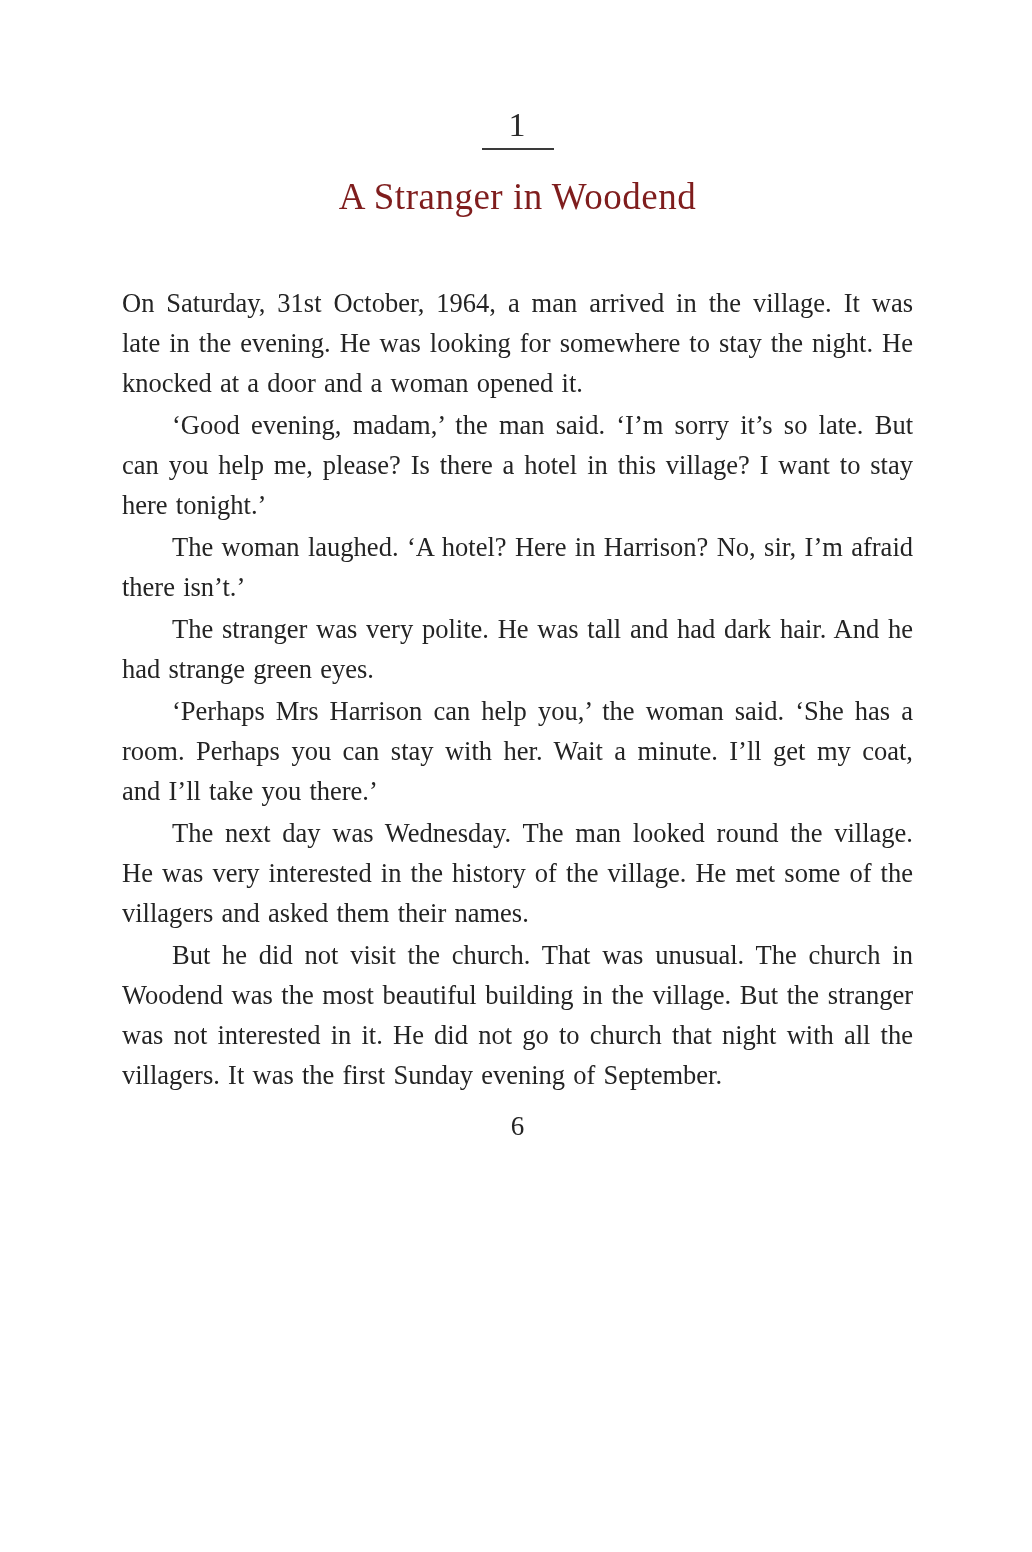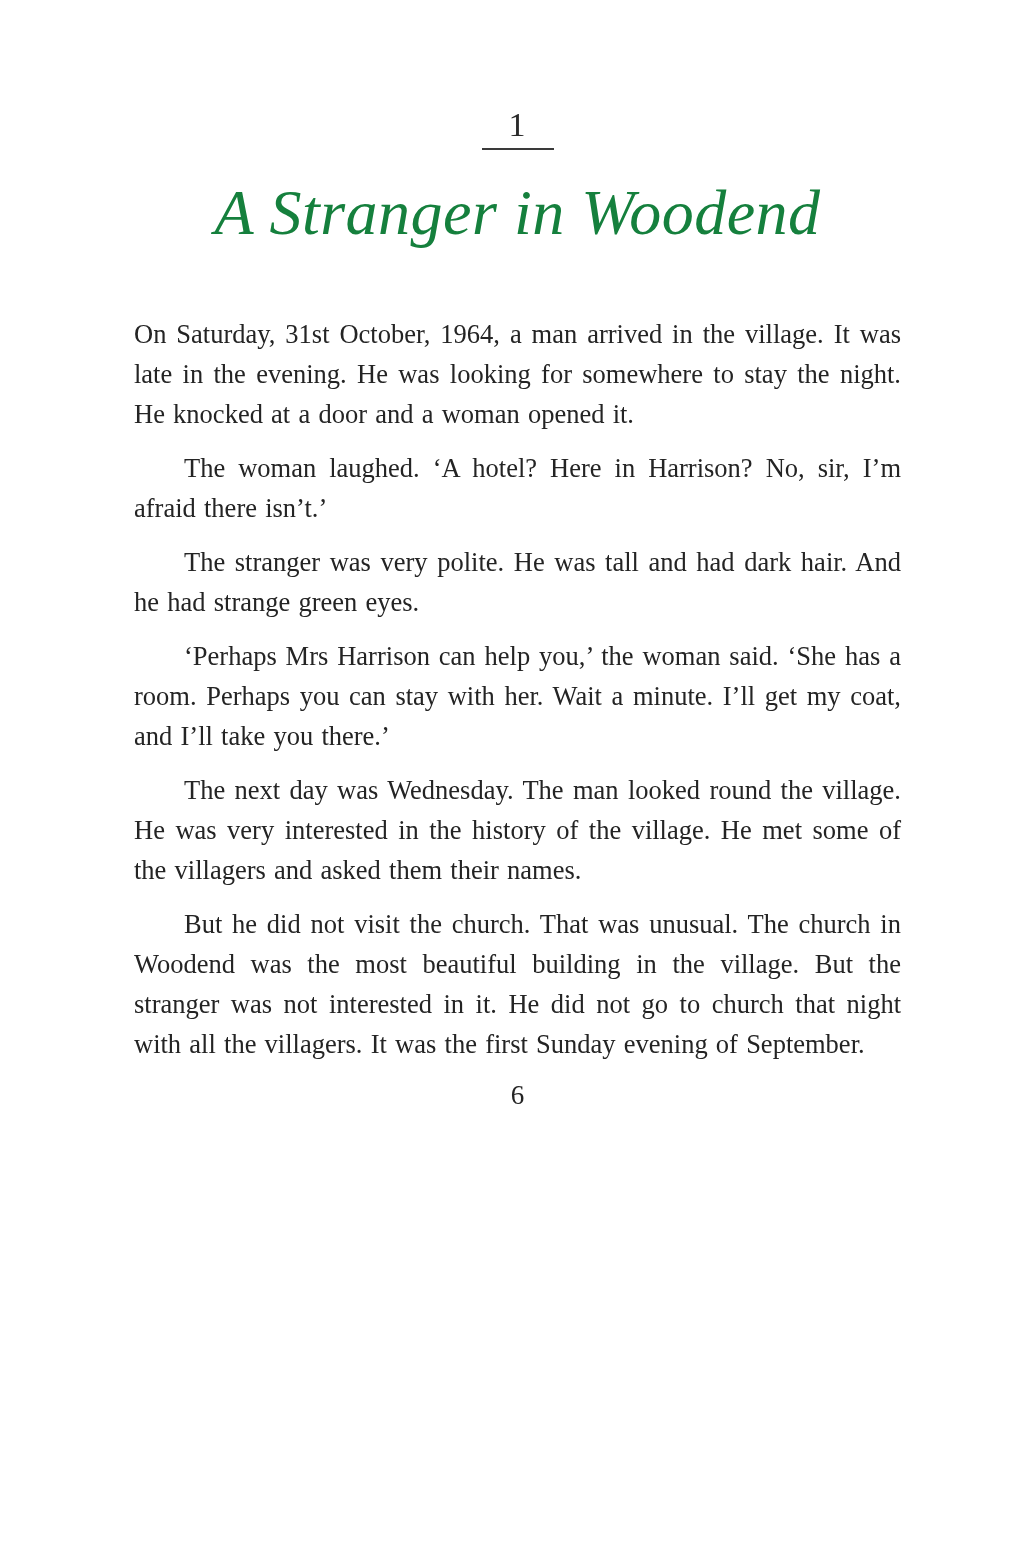--- a/index.html
+++ b/index.html
@@ -30,38 +30,37 @@
     color: #2a2a2a;
     letter-spacing: 1px;
   }
   .chapter-rule {
     width: 72px;
     height: 2px;
     background: #3a3a3a;
     margin: 6px auto 0 auto;
   }
   .chapter-title {
-    font-size: 64px;
+    font-size: 37px;
     font-weight: 400;
     line-height: 1.15;
     margin: 26px 0 0 0;
-    color: #15803d;
+    color: #7f1d1d;
     letter-spacing: 0.5px;
-    font-style: italic;
   }
   .body-text {
     margin-top: 64px;
     font-size: 26.5px;
     line-height: 40px;
     text-align: justify;
     word-spacing: 0.06em;
     color: #242424;
   }
   .body-text p {
-    margin: 14px;
+    margin: 2px;
   }
   .body-text p.indent {
     text-indent: 50px;
   }
   .page-number {
     text-align: center;
     font-size: 27px;
     color: #242424;
     margin-top: 16px;
   }
@@ -72,20 +71,21 @@
 <div class="page">
 
   <div class="chapter-head">
     <div class="chapter-number">1</div>
     <div class="chapter-rule"></div>
     <h1 class="chapter-title">A Stranger in Woodend</h1>
   </div>
 
   <div class="body-text">
     <p>On Saturday, 31st October, 1964, a man arrived in the village. It was late in the evening. He was looking for somewhere to stay the night. He knocked at a door and a woman opened it.</p>
+    <p class="indent">‘Good evening, madam,’ the man said. ‘I’m sorry it’s so late. But can you help me, please? Is there a hotel in this village? I want to stay here tonight.’</p>
     <p class="indent">The woman laughed. ‘A hotel? Here in Harrison? No, sir, I’m afraid there isn’t.’</p>
     <p class="indent">The stranger was very polite. He was tall and had dark hair. And he had strange green eyes.</p>
     <p class="indent">‘Perhaps Mrs Harrison can help you,’ the woman said. ‘She has a room. Perhaps you can stay with her. Wait a minute. I’ll get my coat, and I’ll take you there.’</p>
     <p class="indent">The next day was Wednesday. The man looked round the village. He was very interested in the history of the village. He met some of the villagers and asked them their names.</p>
     <p class="indent">But he did not visit the church. That was unusual. The church in Woodend was the most beautiful building in the village. But the stranger was not interested in it. He did not go to church that night with all the villagers. It was the first Sunday evening of September.</p>
   </div>
 
   <div class="page-number">6</div>
 
 </div>

